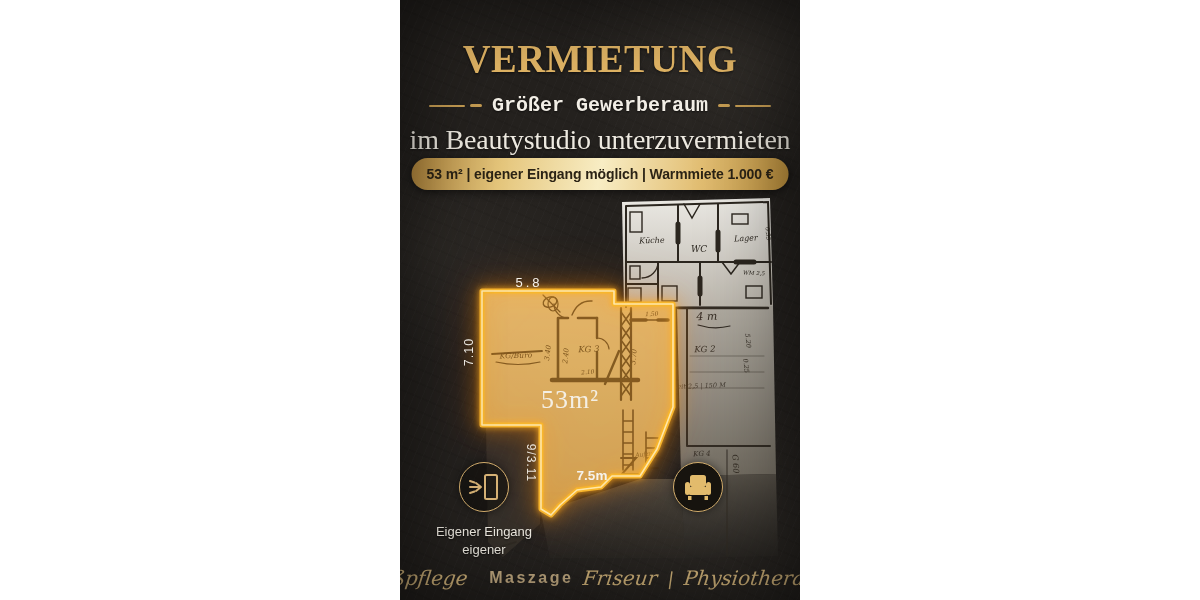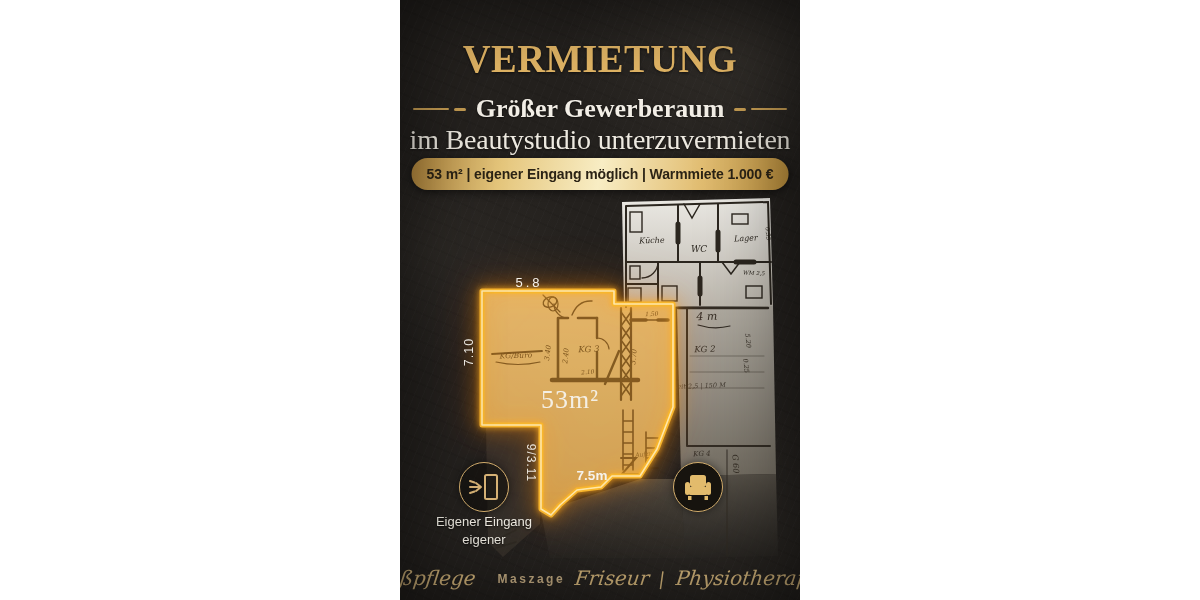--- a/index.html
+++ b/index.html
@@ -11,44 +11,44 @@
       radial-gradient(ellipse 300px 200px at 85% 10%, rgba(150,142,128,.10), transparent 60%),
       radial-gradient(ellipse 260px 190px at 8% 42%, rgba(140,132,118,.08), transparent 60%),
       radial-gradient(ellipse 320px 240px at 70% 88%, rgba(130,122,108,.07), transparent 60%),
       repeating-linear-gradient(113deg, transparent 0 7px, rgba(255,255,255,.015) 7px 8px),
       repeating-linear-gradient(23deg, transparent 0 11px, rgba(0,0,0,.06) 11px 13px);}
   .poster::after{content:"";position:absolute;inset:0;box-shadow:inset 0 0 90px rgba(0,0,0,.6);pointer-events:none;}
   .title{position:absolute;top:34px;left:0;right:0;text-align:center;
     font-family:"Liberation Serif",serif;font-weight:bold;font-size:41px;line-height:48px;
     color:#e4b766;letter-spacing:.5px;transform:scaleX(.94);text-shadow:0 1px 3px rgba(0,0,0,.6);}
   .subtitle-row{position:absolute;top:94px;left:0;right:0;display:flex;align-items:center;justify-content:center;gap:10px;}
-  .subtitle{font-family:Liberation Serif, serif;font-weight:bold;font-size:26px;color:#f3efe7;
+  .subtitle{font-family:Liberation Mono, monospace;font-weight:bold;font-size:20px;color:#f3efe7;
     text-shadow:0 1px 2px rgba(0,0,0,.6);white-space:nowrap;}
   .orn{display:flex;align-items:center;gap:5px;}
   .orn .line{height:2px;width:36px;background:#c59c52;border-radius:2px;}
   .orn .dash{height:3px;width:12px;background:#c59c52;border-radius:2px;}
   .subtitle2{position:absolute;top:124px;left:0;right:0;text-align:center;
     font-family:"Liberation Serif",serif;font-size:28px;letter-spacing:-.2px;color:#eeeae1;
     text-shadow:0 1px 2px rgba(0,0,0,.6);white-space:nowrap;}
   .badge{position:absolute;top:158px;left:50%;transform:translateX(-50%);white-space:nowrap;
     padding:8px 15px;border-radius:18px;
     background:linear-gradient(100deg,#b3873c 0%,#e5c67c 24%,#f8edc4 50%,#e2be73 76%,#bd903c 100%);
     color:#2b2315;font-size:14px;font-weight:bold;letter-spacing:-.1px;
     box-shadow:0 2px 8px rgba(0,0,0,.55);}
   .plan-svg{position:absolute;top:192px;left:0;width:400px;height:378px;}
   .goldline{filter:drop-shadow(0 0 3px rgba(255,172,30,.9)) drop-shadow(0 0 10px rgba(255,140,0,.55)) drop-shadow(0 0 22px rgba(255,120,0,.3));}
   .feature{position:absolute;top:462px;width:152px;text-align:center;}
   .feature.left{left:8px;}  .feature.right{left:222px;}
   .feature .circle{width:48px;height:48px;margin:0 auto;border-radius:50%;
     border:1.5px solid #d5af6e;background:rgba(14,12,9,.55);display:flex;align-items:center;justify-content:center;
     box-shadow:0 0 10px rgba(0,0,0,.5);}
-  .feature .caption{margin-top:1px;font-size:13px;line-height:18px;color:#f1ede4;text-shadow:0 1px 2px rgba(0,0,0,.7);}
+  .feature .caption{margin-top:11px;font-size:13px;line-height:18px;color:#f1ede4;text-shadow:0 1px 2px rgba(0,0,0,.7);}
   .footer{position:absolute;top:566px;left:0;right:0;display:flex;align-items:baseline;justify-content:center;gap:10px;}
   .script{font-family:"DejaVu Serif",serif;font-style:italic;font-size:20px;color:#d8b97e;display:inline-block;transform:skewX(-7deg);}
-  .plain{font-size:12px;letter-spacing:2.5px;color:#c9b086;font-weight:bold;position:relative;top:-2px;padding-left:12px;}
+  .plain{font-size:16px;letter-spacing:2.5px;color:#c9b086;font-weight:bold;position:relative;top:-2px;padding-left:12px;}
   .sep{font-family:"DejaVu Serif",serif;font-style:italic;font-size:18px;color:#d8b97e;display:inline-block;transform:rotate(8deg);}
   text{user-select:none;}
 </style>
 </head>
 <body>
 
 <div class="page">
   <div class="poster">
 
     <div class="title">VERMIETUNG</div>

